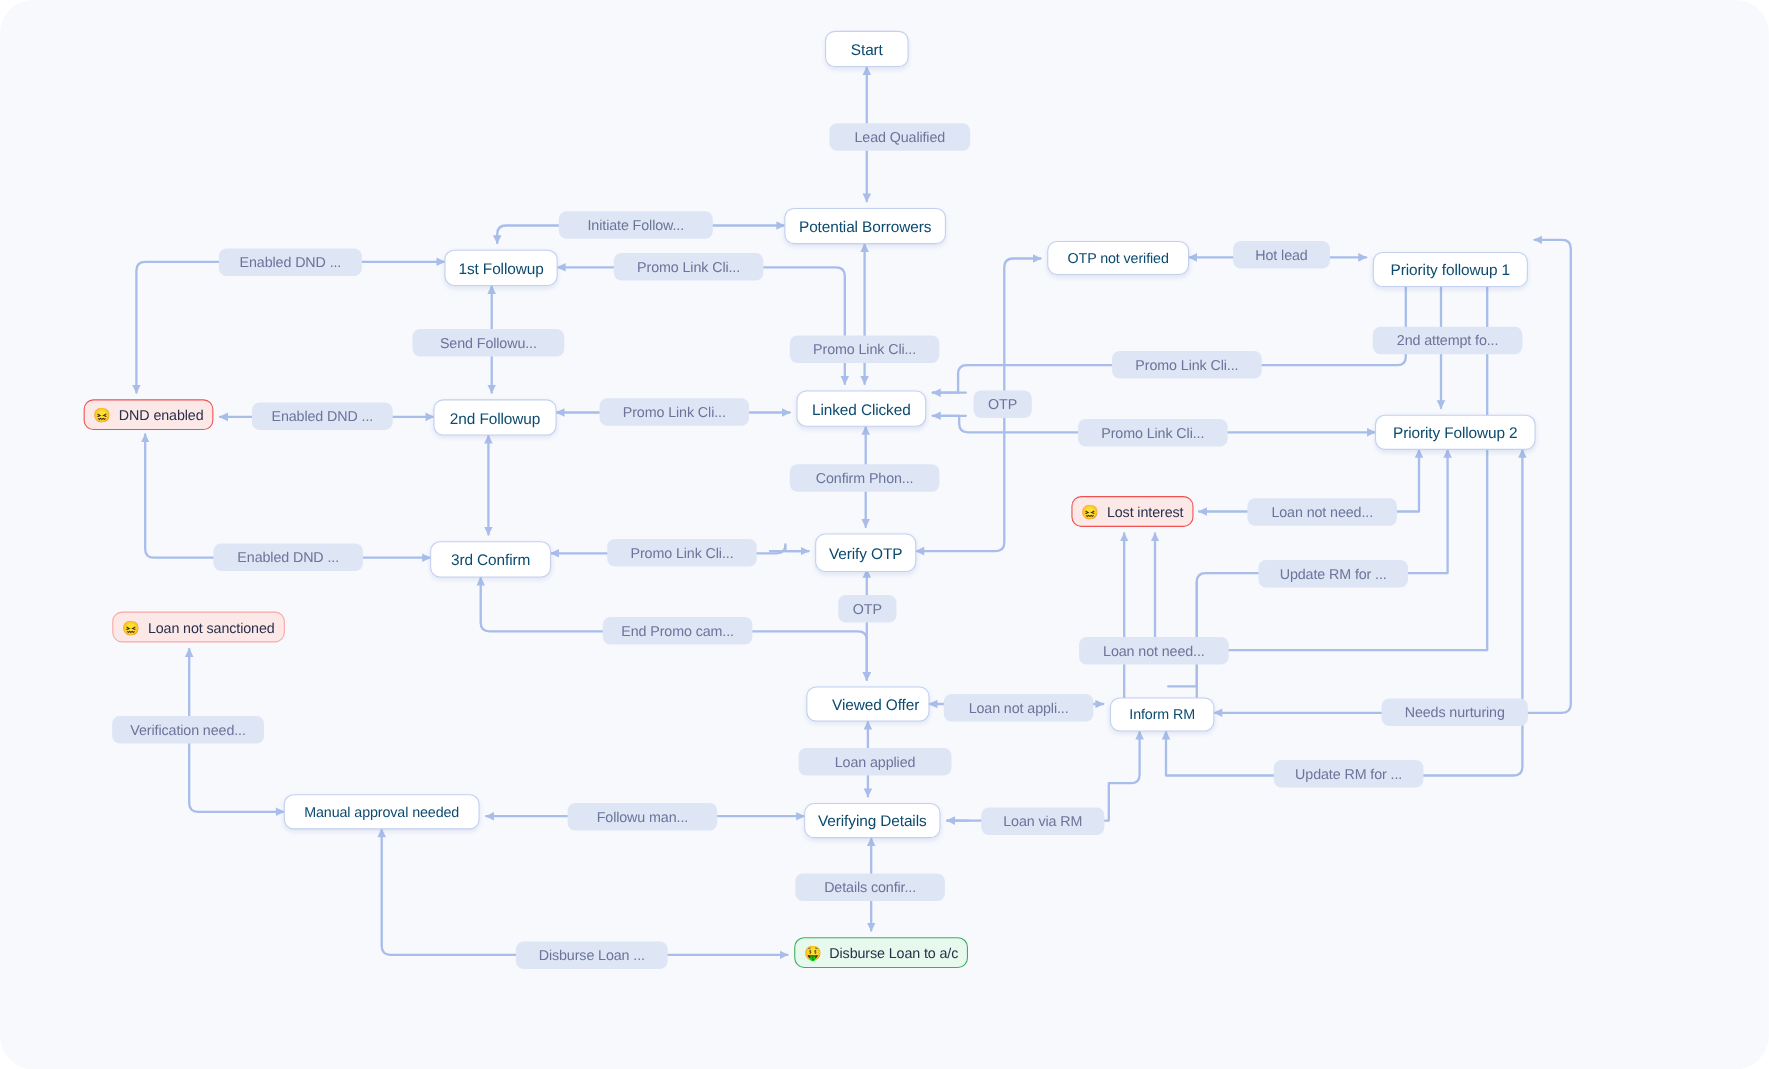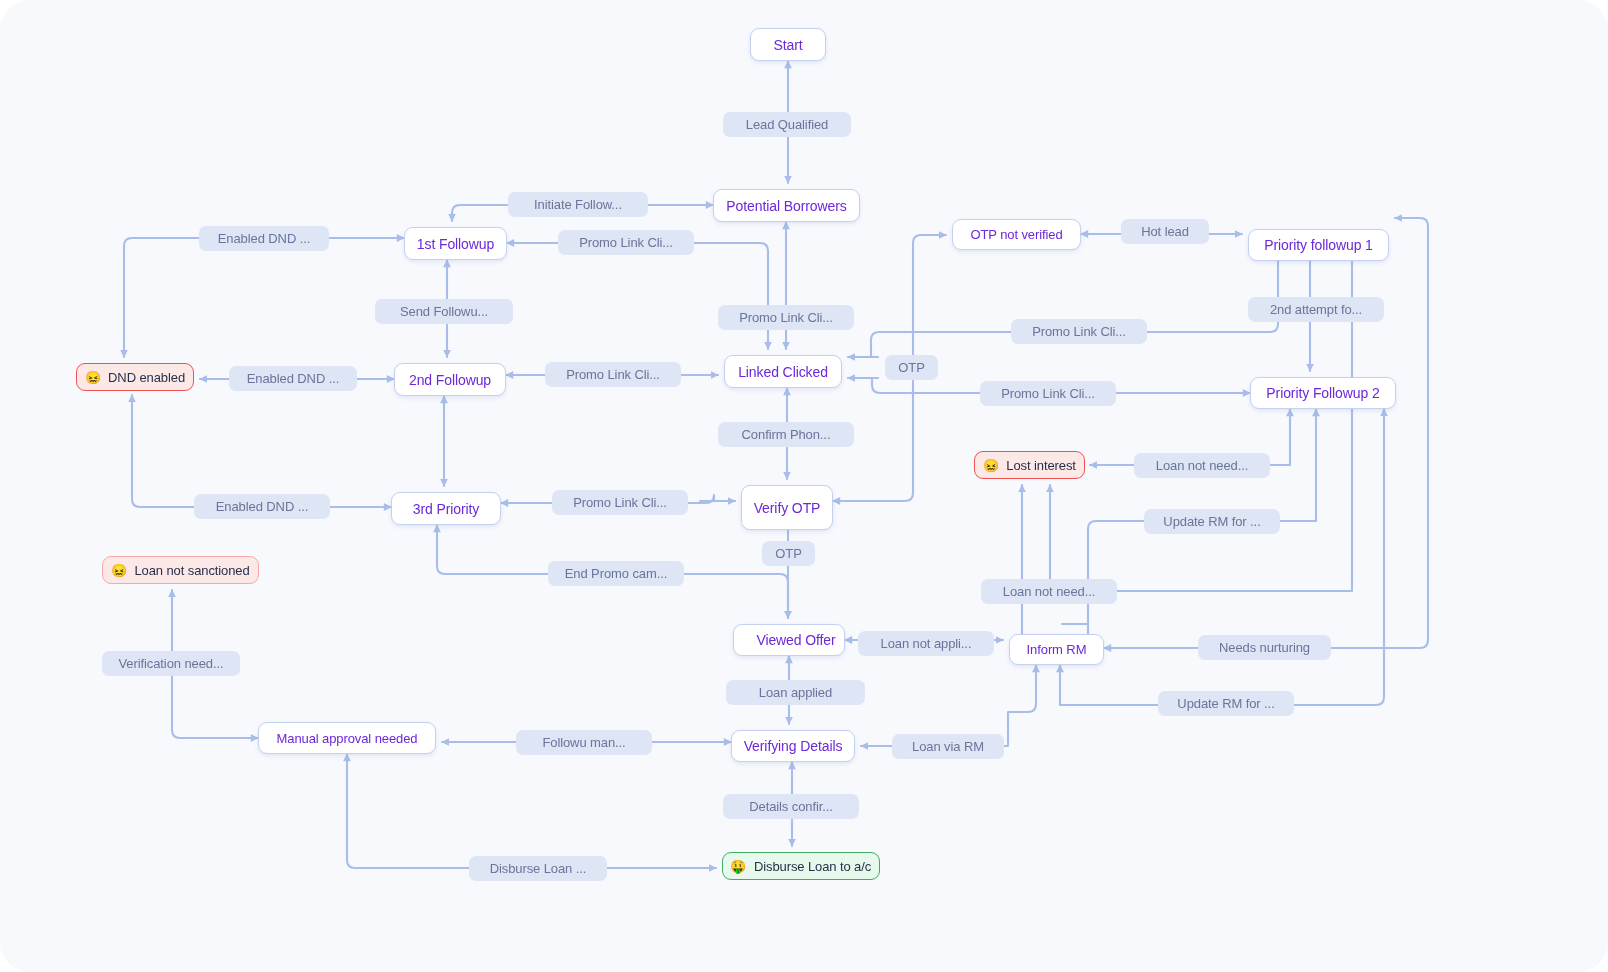--- a/index.html
+++ b/index.html
@@ -35,21 +35,21 @@
     align-items: center;
     justify-content: center;
     gap: 7px;
     border-radius: 9px;
     white-space: nowrap;
     letter-spacing: -0.1px;
   }
   .node.default {
     background: #ffffff;
     border: 1px solid #c3d0f0;
-    color: #6d28d9;
+    color: #0c4a6e;
     box-shadow: 0 2px 4px rgba(80,110,180,0.13);
   }
   .node.terminal-red {
     background: #fde8e8;
     border: 1px solid #f05252;
     color: #27304a;
   }
   .node.terminal-rose {
     background: #fde8e8;
     border: 1px solid #f9a8a8;
@@ -173,34 +173,34 @@
   <div class="node default" id="n-potential" style="left: 713px; top: 189px; width: 147px; height: 33px; font-size: 14px;">
     <span>Potential Borrowers</span>
   </div>
   <div class="node default" id="n-followup1" style="left: 404px; top: 227px; width: 103px; height: 33px; font-size: 14px;">
     <span>1st Followup</span>
   </div>
   <div class="node default" id="n-followup2" style="left: 394px; top: 363px; width: 112px; height: 33px; font-size: 14px;">
     <span>2nd Followup</span>
   </div>
   <div class="node default" id="n-followup3" style="left: 391px; top: 492px; width: 110px; height: 33px; font-size: 14px;">
-    <span>3rd Priority</span>
+    <span>3rd Confirm</span>
   </div>
   <div class="node terminal-red" id="n-dnd" style="left: 76px; top: 363px; width: 118px; height: 28px; font-size: 13px;">
     <span class="node-emoji">😖</span>
     <span>DND enabled</span>
   </div>
   <div class="node terminal-rose" id="n-notsanctioned" style="left: 102px; top: 556px; width: 157px; height: 28px; font-size: 13px;">
     <span class="node-emoji">😖</span>
     <span>Loan not sanctioned</span>
   </div>
   <div class="node default" id="n-linked" style="left: 724px; top: 355px; width: 118px; height: 33px; font-size: 14px;">
     <span>Linked Clicked</span>
   </div>
-  <div class="node default" id="n-verifyotp" style="left: 741px; top: 485px; width: 92px; height: 45px; font-size: 14px;">
+  <div class="node default" id="n-verifyotp" style="left: 741px; top: 485px; width: 92px; height: 35px; font-size: 14px;">
     <span>Verify OTP</span>
   </div>
   <div class="node default" id="n-otpnotverified" style="left: 952px; top: 219px; width: 129px; height: 31px; font-size: 13px;">
     <span>OTP not verified</span>
   </div>
   <div class="node default" id="n-priority1" style="left: 1248px; top: 211px; width: 141px; height: 32px; font-size: 14px; margin-top: 18px;">
     <span>Priority followup 1</span>
   </div>
   <div class="node default" id="n-priority2" style="left: 1250px; top: 377px; width: 146px; height: 32px; font-size: 14px;">
     <span>Priority Followup 2</span>
@@ -219,21 +219,21 @@
     <span>Verifying Details</span>
   </div>
   <div class="node default" id="n-manual" style="left: 258px; top: 722px; width: 178px; height: 32px; font-size: 13px;">
     <span>Manual approval needed</span>
   </div>
   <div class="node terminal-green" id="n-disburse" style="left: 722px; top: 852px; width: 158px; height: 28px; font-size: 13px;">
     <span class="node-emoji">🤑</span>
     <span>Disburse Loan to a/c</span>
   </div>
 
-  <div class="edge-label" id="el-0" style="left: 723px; top: 112px; width: 128px; height: 25px; font-size: 13px;">
+  <div class="edge-label" id="el-0" style="left: 754px; top: 112px; width: 128px; height: 25px; font-size: 13px;">
       <span>Lead Qualified</span>
     </div>
   <div class="edge-label" id="el-1" style="left: 508px; top: 192px; width: 140px; height: 25px; font-size: 13px;">
       <span>Initiate Follow...</span>
     </div>
   <div class="edge-label" id="el-2" style="left: 199px; top: 226px; width: 130px; height: 25px; font-size: 13px;">
       <span>Enabled DND ...</span>
     </div>
   <div class="edge-label" id="el-3" style="left: 558px; top: 230px; width: 136px; height: 25px; font-size: 13px;">
       <span>Promo Link Cli...</span>
@@ -288,21 +288,21 @@
     </div>
   <div class="edge-label" id="el-20" style="left: 981px; top: 579px; width: 136px; height: 25px; font-size: 13px;">
       <span>Loan not need...</span>
     </div>
   <div class="edge-label" id="el-21" style="left: 102px; top: 651px; width: 138px; height: 25px; font-size: 13px;">
       <span>Verification need...</span>
     </div>
   <div class="edge-label" id="el-22" style="left: 858px; top: 631px; width: 136px; height: 25px; font-size: 13px;">
       <span>Loan not appli...</span>
     </div>
-  <div class="edge-label" id="el-23" style="left: 1198px; top: 635px; width: 133px; height: 25px; font-size: 13px;">
+  <div class="edge-label" id="el-23" style="left: 1256px; top: 635px; width: 133px; height: 25px; font-size: 13px;">
       <span>Needs nurturing</span>
     </div>
   <div class="edge-label" id="el-24" style="left: 726px; top: 680px; width: 139px; height: 25px; font-size: 13px;">
       <span>Loan applied</span>
     </div>
   <div class="edge-label" id="el-25" style="left: 1158px; top: 691px; width: 136px; height: 25px; font-size: 13px;">
       <span>Update RM for ...</span>
     </div>
   <div class="edge-label" id="el-26" style="left: 516px; top: 730px; width: 136px; height: 25px; font-size: 13px;">
       <span>Followu man...</span>

